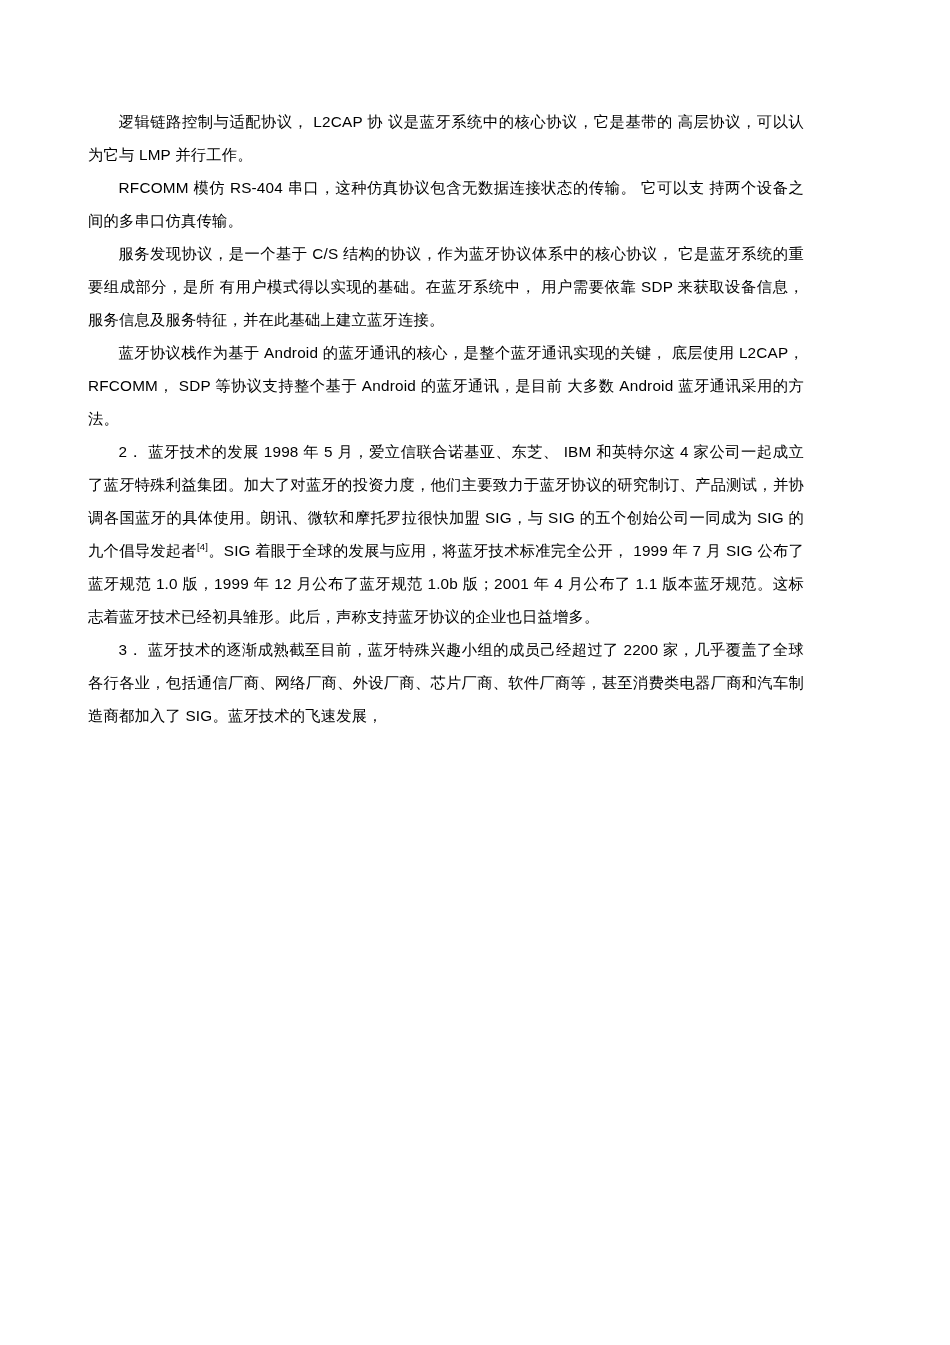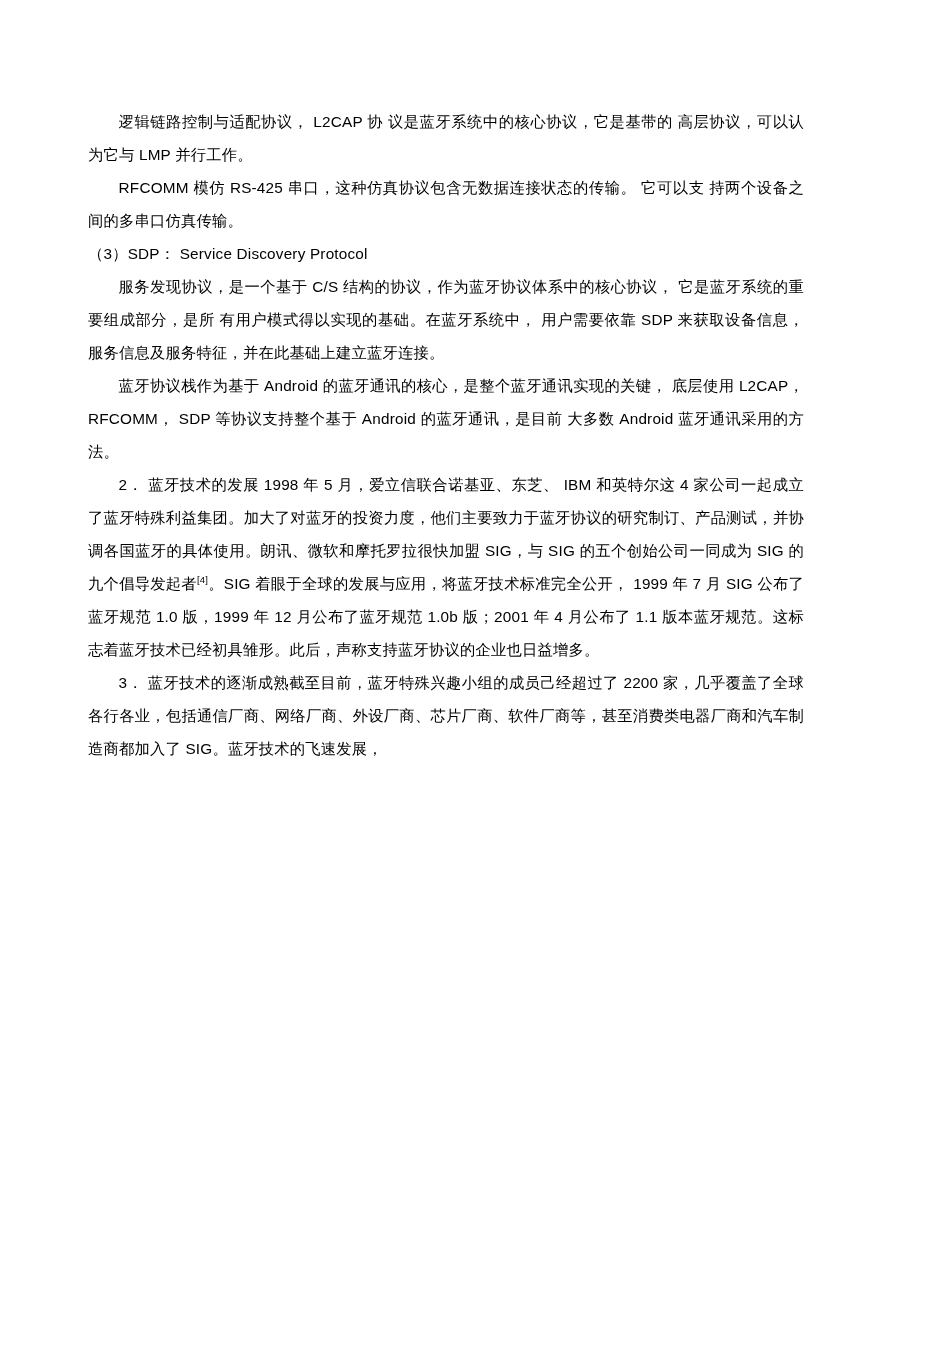--- a/index.html
+++ b/index.html
@@ -48,23 +48,22 @@
 </head>
 <body>
 
 <div class="page">
   <div class="doc-body">
 
     <p class="indent">逻辑链路控制与适配协议， L2CAP 协 议是蓝牙系统中的核心协议，它是基带的 高层协议，可以认为它与 LMP 并行工作。</p>
 
 
 
-    <p class="indent">RFCOMM 模仿 RS-425 串口，这种仿真协议包含无数据连接状态的传输。 它可以支 持两个设备之间的多串口仿真传输。</p>
+    <p class="indent">RFCOMM 模仿 RS-404 串口，这种仿真协议包含无数据连接状态的传输。 它可以支 持两个设备之间的多串口仿真传输。</p>
 
-    <p class="noindent">（3）SDP： Service Discovery Protocol</p>
 
     <p class="indent">服务发现协议，是一个基于 C/S 结构的协议，作为蓝牙协议体系中的核心协议， 它是蓝牙系统的重要组成部分，是所 有用户模式得以实现的基础。在蓝牙系统中， 用户需要依靠 SDP 来获取设备信息， 服务信息及服务特征，并在此基础上建立蓝牙连接。</p>
 
     <p class="indent">蓝牙协议栈作为基于 Android 的蓝牙通讯的核心，是整个蓝牙通讯实现的关键， 底层使用 L2CAP， RFCOMM， SDP 等协议支持整个基于 Android 的蓝牙通讯，是目前 大多数 Android 蓝牙通讯采用的方法。</p>
 
 
 
     <p class="indent"><span>2． 蓝牙技术的发展 1998 年 5 月，爱立信联合诺基亚、东芝、 IBM 和英特尔这 4 家公司一起成立了蓝牙特殊利益集团。加大了对蓝牙的投资力度，他们主要致力于蓝牙协议的研究制订、产品测试，并协调各国蓝牙的具体使用。朗讯、微软和摩托罗拉很快加盟 SIG，与 SIG 的五个创始公司一同成为 SIG 的九个倡导发起者</span><sup>[4]</sup><span>。SIG 着眼于全球的发展与应用，将蓝牙技术标准完全公开， 1999 年 7 月 SIG 公布了蓝牙规范 1.0 版，1999 年 12 月公布了蓝牙规范 1.0b 版；2001 年 4 月公布了 1.1 版本蓝牙规范。这标志着蓝牙技术已经初具雏形。此后，声称支持蓝牙协议的企业也日益增多。</span></p>
 
     <p class="indent">3． 蓝牙技术的逐渐成熟截至目前，蓝牙特殊兴趣小组的成员己经超过了 2200 家，几乎覆盖了全球各行各业，包括通信厂商、网络厂商、外设厂商、芯片厂商、软件厂商等，甚至消费类电器厂商和汽车制造商都加入了 SIG。蓝牙技术的飞速发展，</p>

